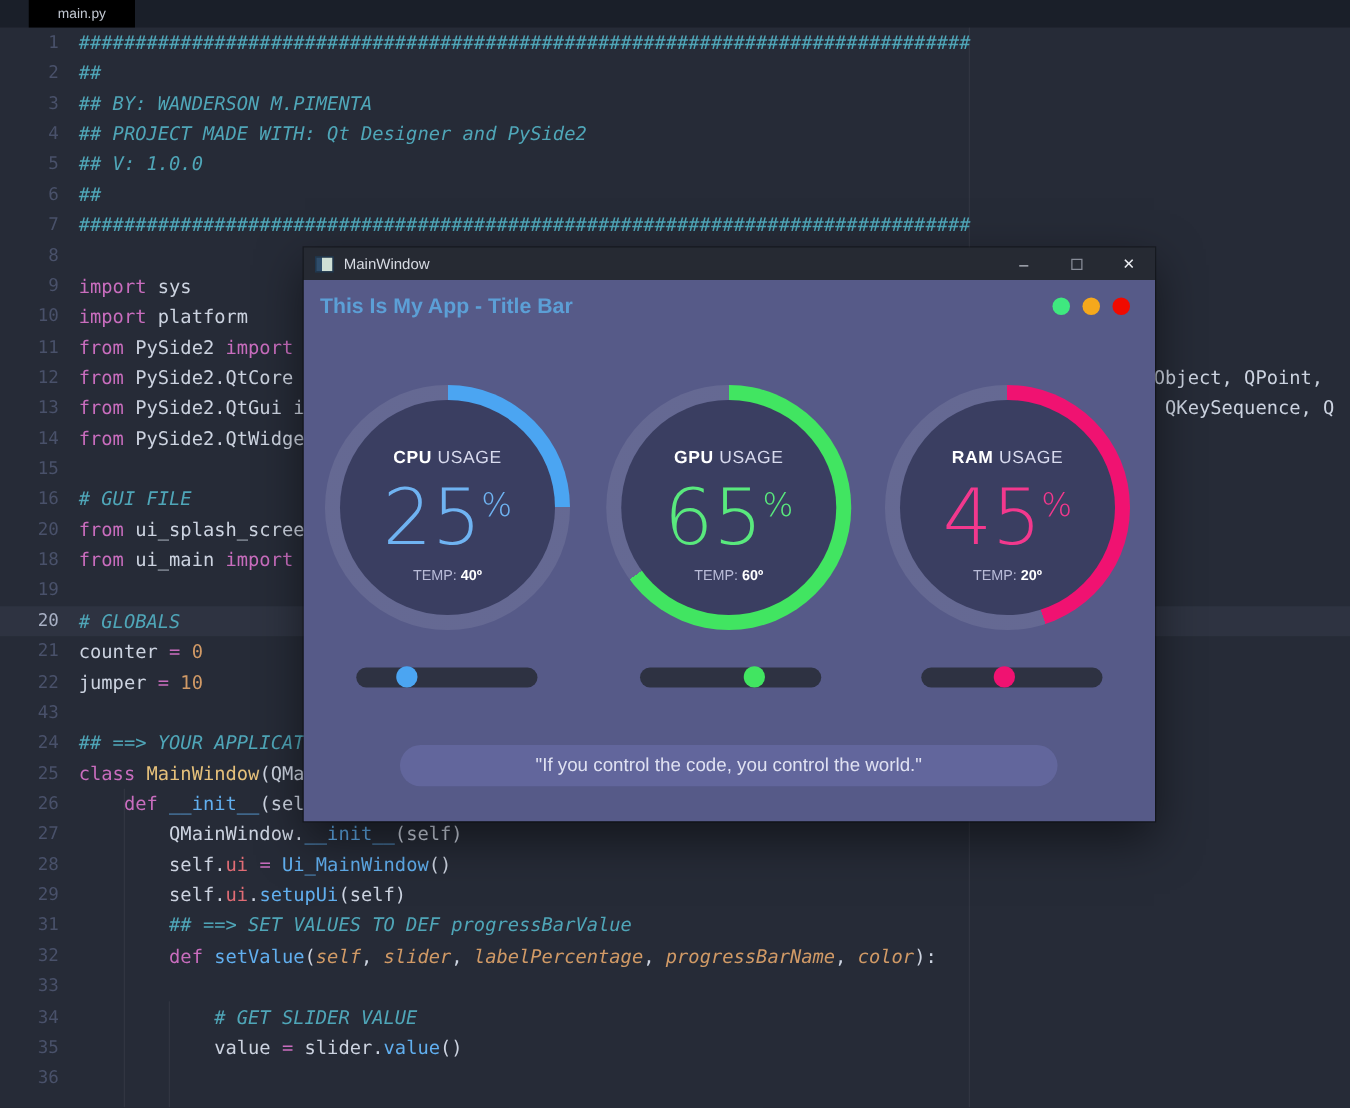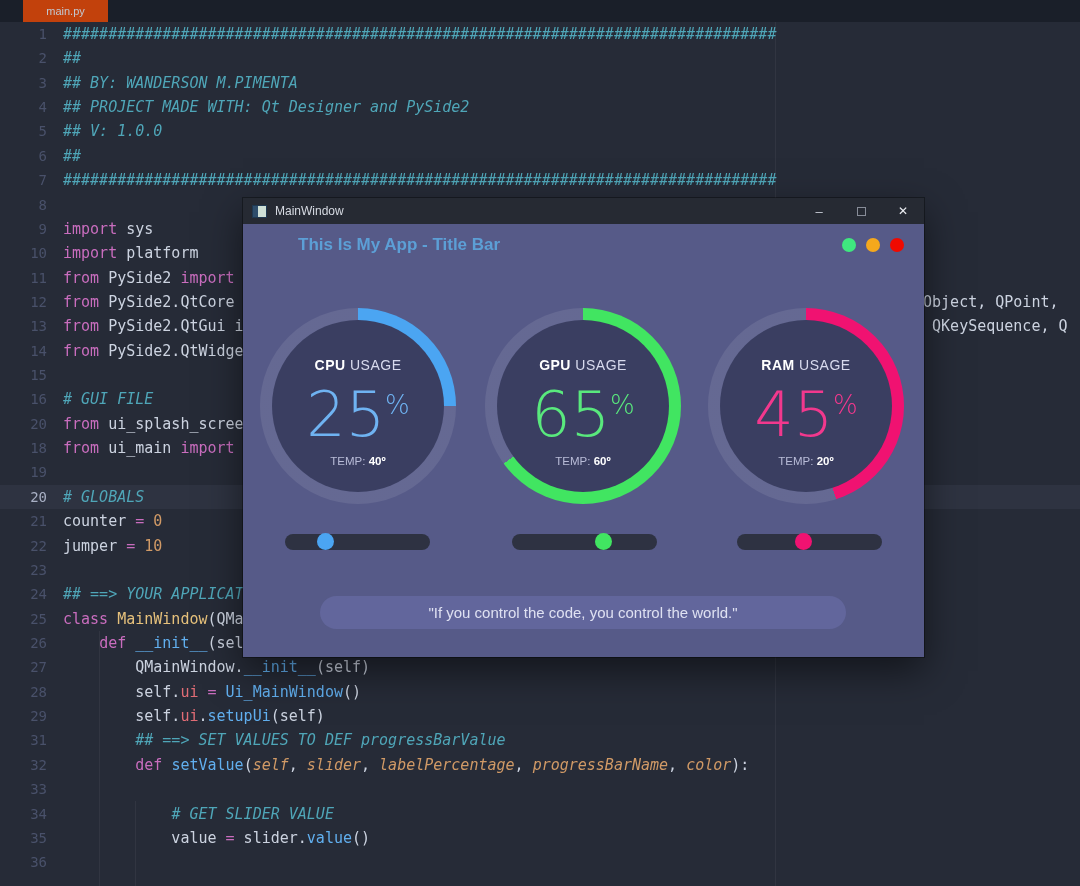--- a/index.html
+++ b/index.html
@@ -2,21 +2,21 @@
 <html><head>
 <meta charset="utf-8">
 <style>
   * { margin:0; padding:0; box-sizing:border-box; }
   html,body { width:1080px; height:886px; overflow:hidden; }
   body { background:#262b37; font-family:"Liberation Sans", sans-serif; position:relative; }
 
   
   #editor { position:absolute; inset:0; background:#262b37; }
   .tabbar { position:absolute; top:0; left:0; right:0; height:22px; background:#1a1f29; }
-  .tab { position:absolute; left:23px; top:0; width:85px; height:22px; background:#c2410c;
+  .tab { position:absolute; left:23px; top:0; width:85px; height:22px; background:#000000;
          color:#c2c8d2; font-size:11px; display:flex; align-items:center; justify-content:center; }
   #ruler { position:absolute; left:775px; top:22px; bottom:0; width:1px; background:rgba(255,255,255,0.05); }
   .guide { position:absolute; width:1px; background:rgba(255,255,255,0.05); }
   #guideA { left:99px; top:631px; height:255px; }
   #guideB { left:135px; top:801px; height:85px; }
   #code { position:absolute; top:22px; left:0; right:0;
           font-family:"DejaVu Sans Mono","Liberation Mono",monospace; font-size:15px; }
   .line { display:flex; height:24.36px; line-height:24.36px; white-space:pre; }
   .line.hl { background:rgba(140,150,185,0.08); }
   .ln { flex:none; width:47px; text-align:right; color:#49516a; font-size:14px; }
@@ -40,21 +40,21 @@
   .qticon { width:15px; height:13px; margin-left:9px;
             background:linear-gradient(90deg,#2e4d6b 0 5px,#cfe0d6 5px); border:1px solid #1f3850; }
   .wtitle { color:#d6dae2; font-size:12px; margin-left:8px; }
   .controls { position:absolute; right:0; top:0; height:26px; display:flex; }
   .wbtn { width:42px; height:26px; display:flex; align-items:center; justify-content:center;
           color:#c9ced8; font-size:13px; }
   .wbtn.close { color:#eceef3; font-size:12px; }
   .maxsq { width:9px; height:9px; border:1px solid #878c98; }
 
   .client { height:433px; background:#565a88; position:relative; }
-  .apphead { height:42px; display:flex; align-items:center; position:relative;padding-left:42px; }
+  .apphead { height:42px; display:flex; align-items:center; position:relative; }
   .apptitle { color:#5c9fd6; font-size:17px; font-weight:bold; margin-left:13px; }
   .dots { position:absolute; right:20px; top:14px; display:flex; gap:10px; }
   .dot { width:14px; height:14px; border-radius:50%; }
 
   .gauge { position:absolute; width:196px; height:196px; top:84px;text-decoration:underline; }
   .gauge.g0 { left:17px; } .gauge.g1 { left:242px; } .gauge.g2 { left:465px; }
   .ring { position:absolute; inset:0; border-radius:50%; }
   .inner { position:absolute; left:12px; top:12px; width:172px; height:172px;
            border-radius:50%; background:#3a3e61; }
   .g-label { position:absolute; top:49px; left:0; right:0; text-align:center;
@@ -103,21 +103,21 @@
       <div class="line"><span class="ln">13</span><span class="lc"><span class="tk-k">from</span><span class="tk-w"> PySide2.QtGui i</span><span class="rfrag"><span class="tk-w">, QKeySequence, Q</span></span></span></div>
       <div class="line"><span class="ln">14</span><span class="lc"><span class="tk-k">from</span><span class="tk-w"> PySide2.QtWidge</span></span></div>
       <div class="line"><span class="ln">15</span><span class="lc"></span></div>
       <div class="line"><span class="ln">16</span><span class="lc"><span class="tk-c"># GUI FILE</span></span></div>
       <div class="line"><span class="ln">20</span><span class="lc"><span class="tk-k">from</span><span class="tk-w"> ui_splash_scree</span></span></div>
       <div class="line"><span class="ln">18</span><span class="lc"><span class="tk-k">from</span><span class="tk-w"> ui_main </span><span class="tk-k">import</span></span></div>
       <div class="line"><span class="ln">19</span><span class="lc"></span></div>
       <div class="line hl"><span class="ln">20</span><span class="lc"><span class="tk-c"># GLOBALS</span></span></div>
       <div class="line"><span class="ln">21</span><span class="lc"><span class="tk-w">counter </span><span class="tk-o">=</span><span class="tk-n"> 0</span></span></div>
       <div class="line"><span class="ln">22</span><span class="lc"><span class="tk-w">jumper </span><span class="tk-o">=</span><span class="tk-n"> 10</span></span></div>
-      <div class="line"><span class="ln">23</span><span class="lc"></span></div>
+      <div class="line"><span class="ln">43</span><span class="lc"></span></div>
       <div class="line"><span class="ln">24</span><span class="lc"><span class="tk-c">## ==&gt; YOUR APPLICAT</span></span></div>
       <div class="line"><span class="ln">25</span><span class="lc"><span class="tk-k">class </span><span class="tk-y">MainWindow</span><span class="tk-w">(QMa</span></span></div>
       <div class="line"><span class="ln">26</span><span class="lc"><span class="tk-w">    </span><span class="tk-k">def </span><span class="tk-f">__init__</span><span class="tk-w">(sel</span></span></div>
       <div class="line"><span class="ln">27</span><span class="lc"><span class="tk-w">        QMainWindow.</span><span class="tk-f">__init__</span><span class="tk-w">(self)</span></span></div>
       <div class="line"><span class="ln">28</span><span class="lc"><span class="tk-w">        self.</span><span class="tk-r">ui</span><span class="tk-w"> </span><span class="tk-o">=</span><span class="tk-w"> </span><span class="tk-f">Ui_MainWindow</span><span class="tk-w">()</span></span></div>
       <div class="line"><span class="ln">29</span><span class="lc"><span class="tk-w">        self.</span><span class="tk-r">ui</span><span class="tk-w">.</span><span class="tk-f">setupUi</span><span class="tk-w">(self)</span></span></div>
       <div class="line"><span class="ln">31</span><span class="lc"><span class="tk-w">        </span><span class="tk-c">## ==&gt; SET VALUES TO DEF progressBarValue</span></span></div>
       <div class="line"><span class="ln">32</span><span class="lc"><span class="tk-w">        </span><span class="tk-k">def </span><span class="tk-f">setValue</span><span class="tk-w">(</span><span class="tk-p">self</span><span class="tk-w">, </span><span class="tk-p">slider</span><span class="tk-w">, </span><span class="tk-p">labelPercentage</span><span class="tk-w">, </span><span class="tk-p">progressBarName</span><span class="tk-w">, </span><span class="tk-p">color</span><span class="tk-w">):</span></span></div>
       <div class="line"><span class="ln">33</span><span class="lc"></span></div>
       <div class="line"><span class="ln">34</span><span class="lc"><span class="tk-w">            </span><span class="tk-c"># GET SLIDER VALUE</span></span></div>

